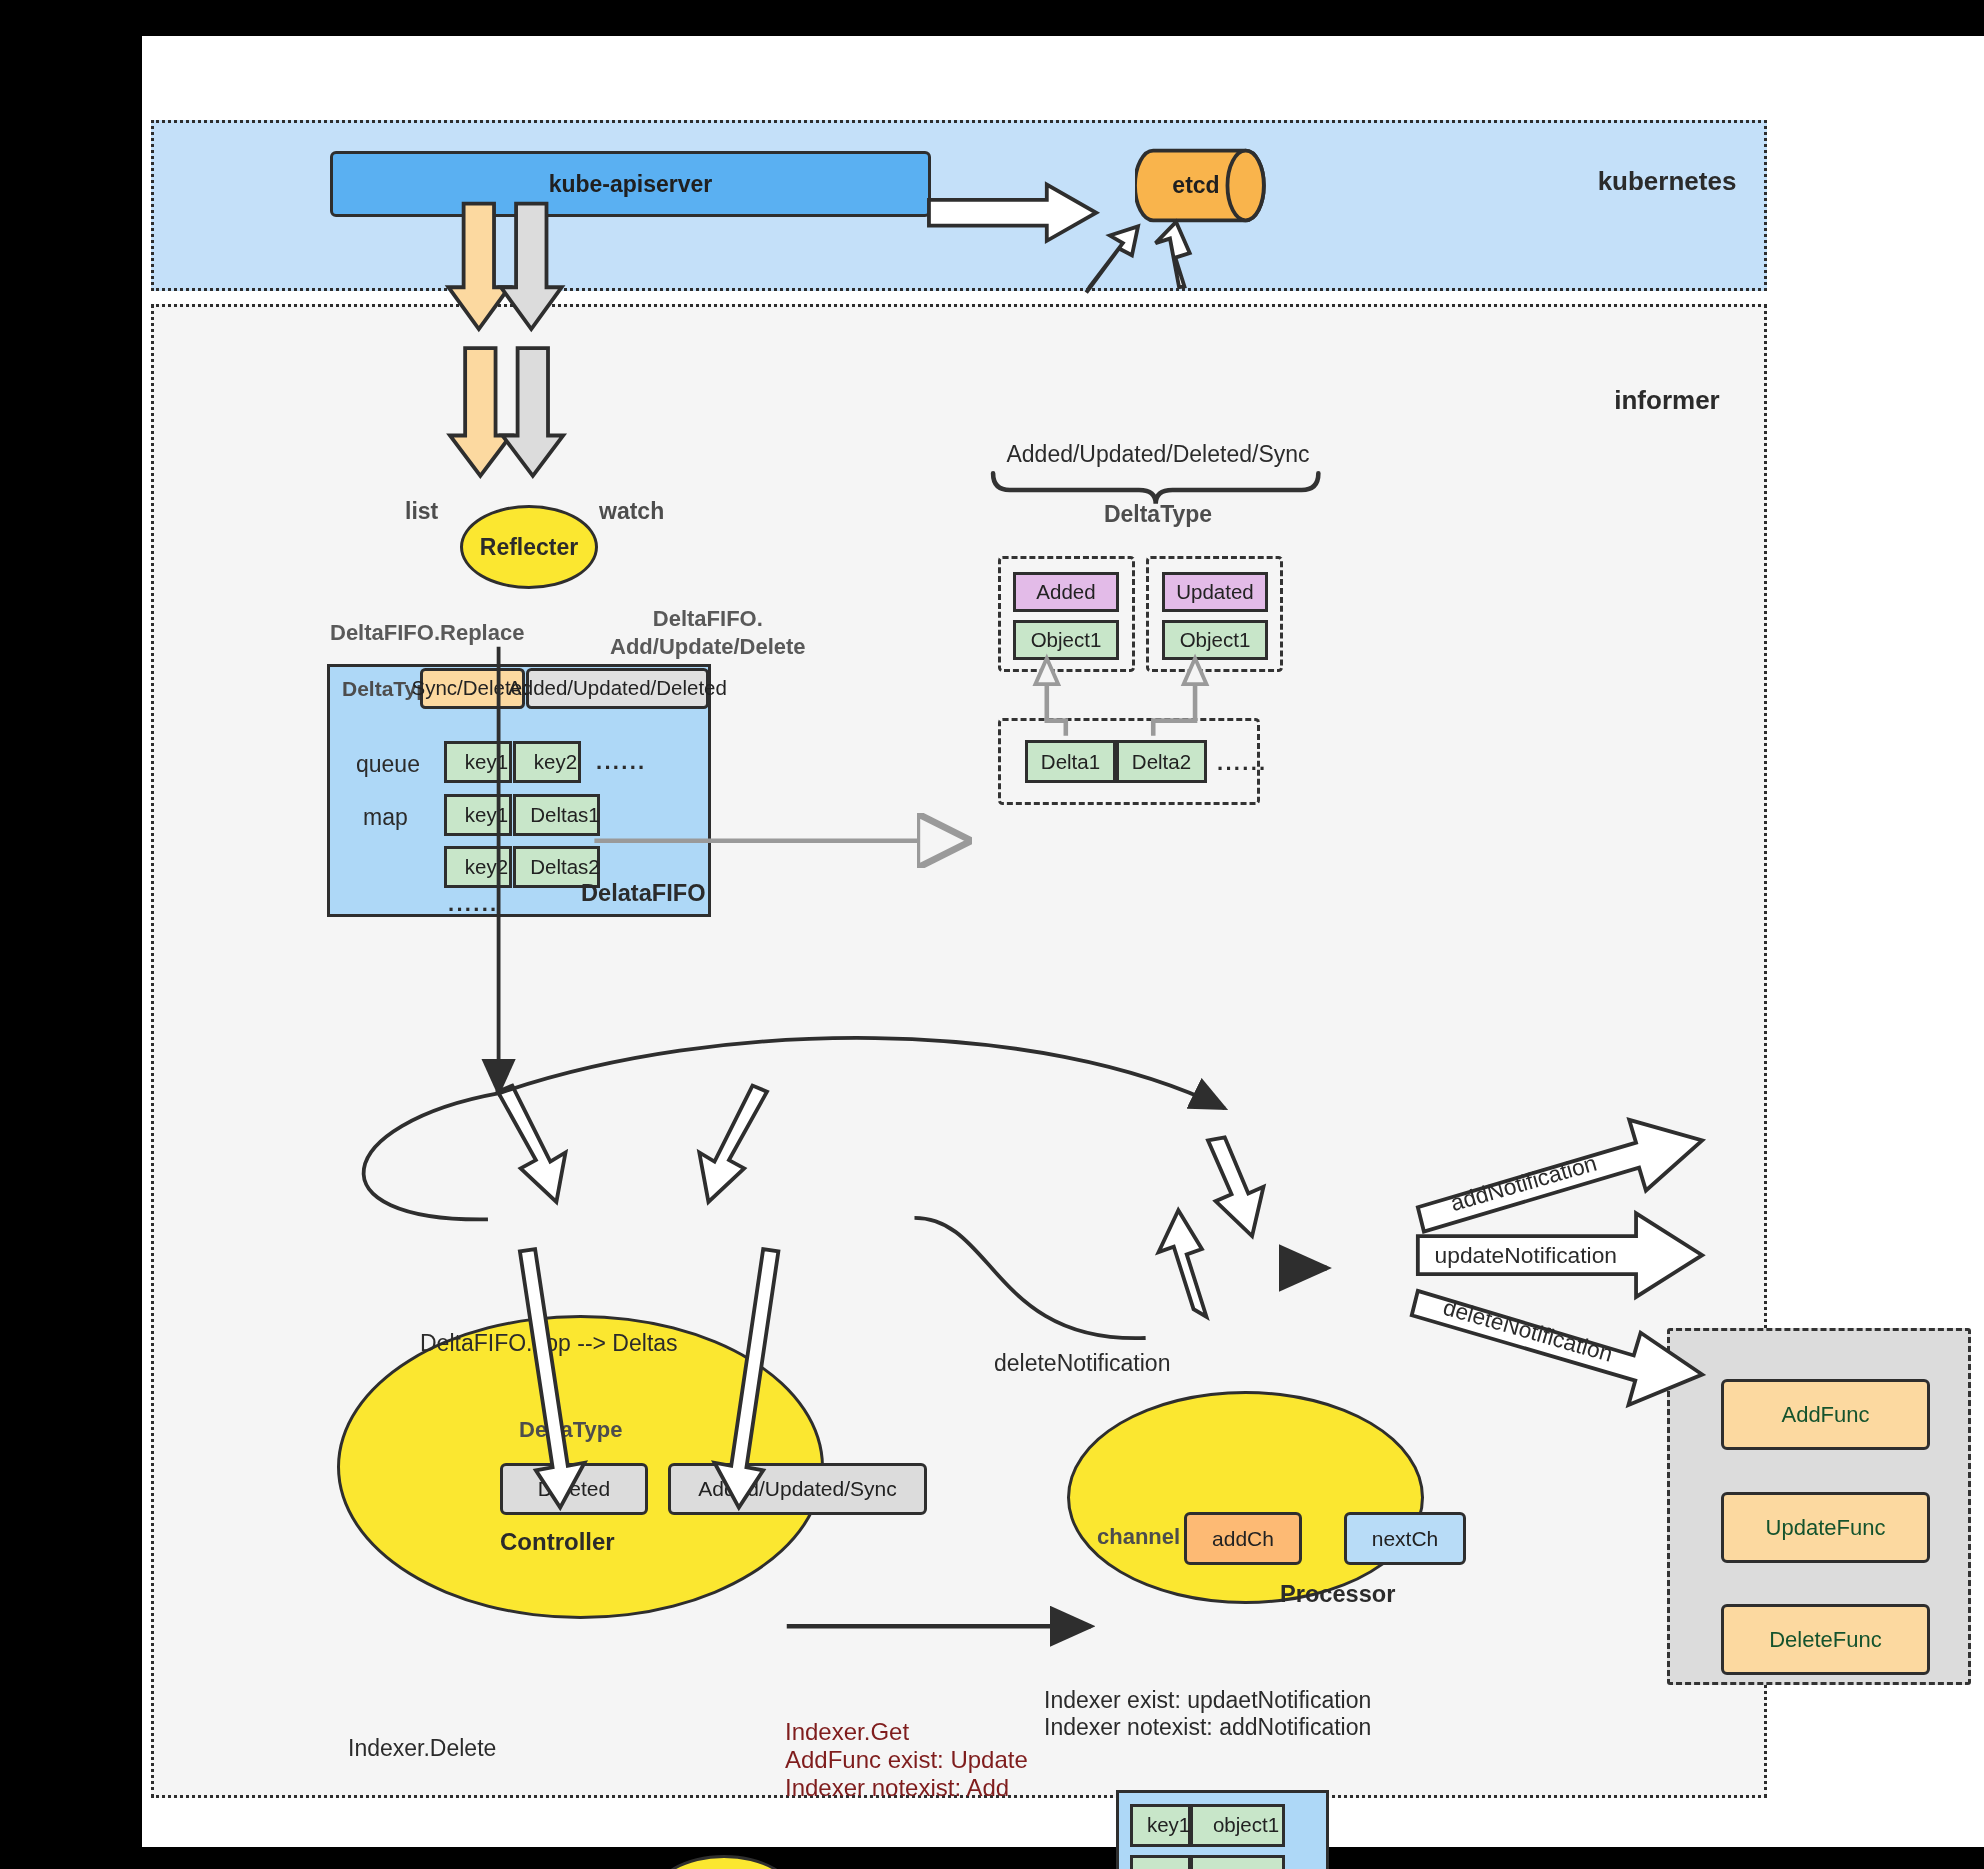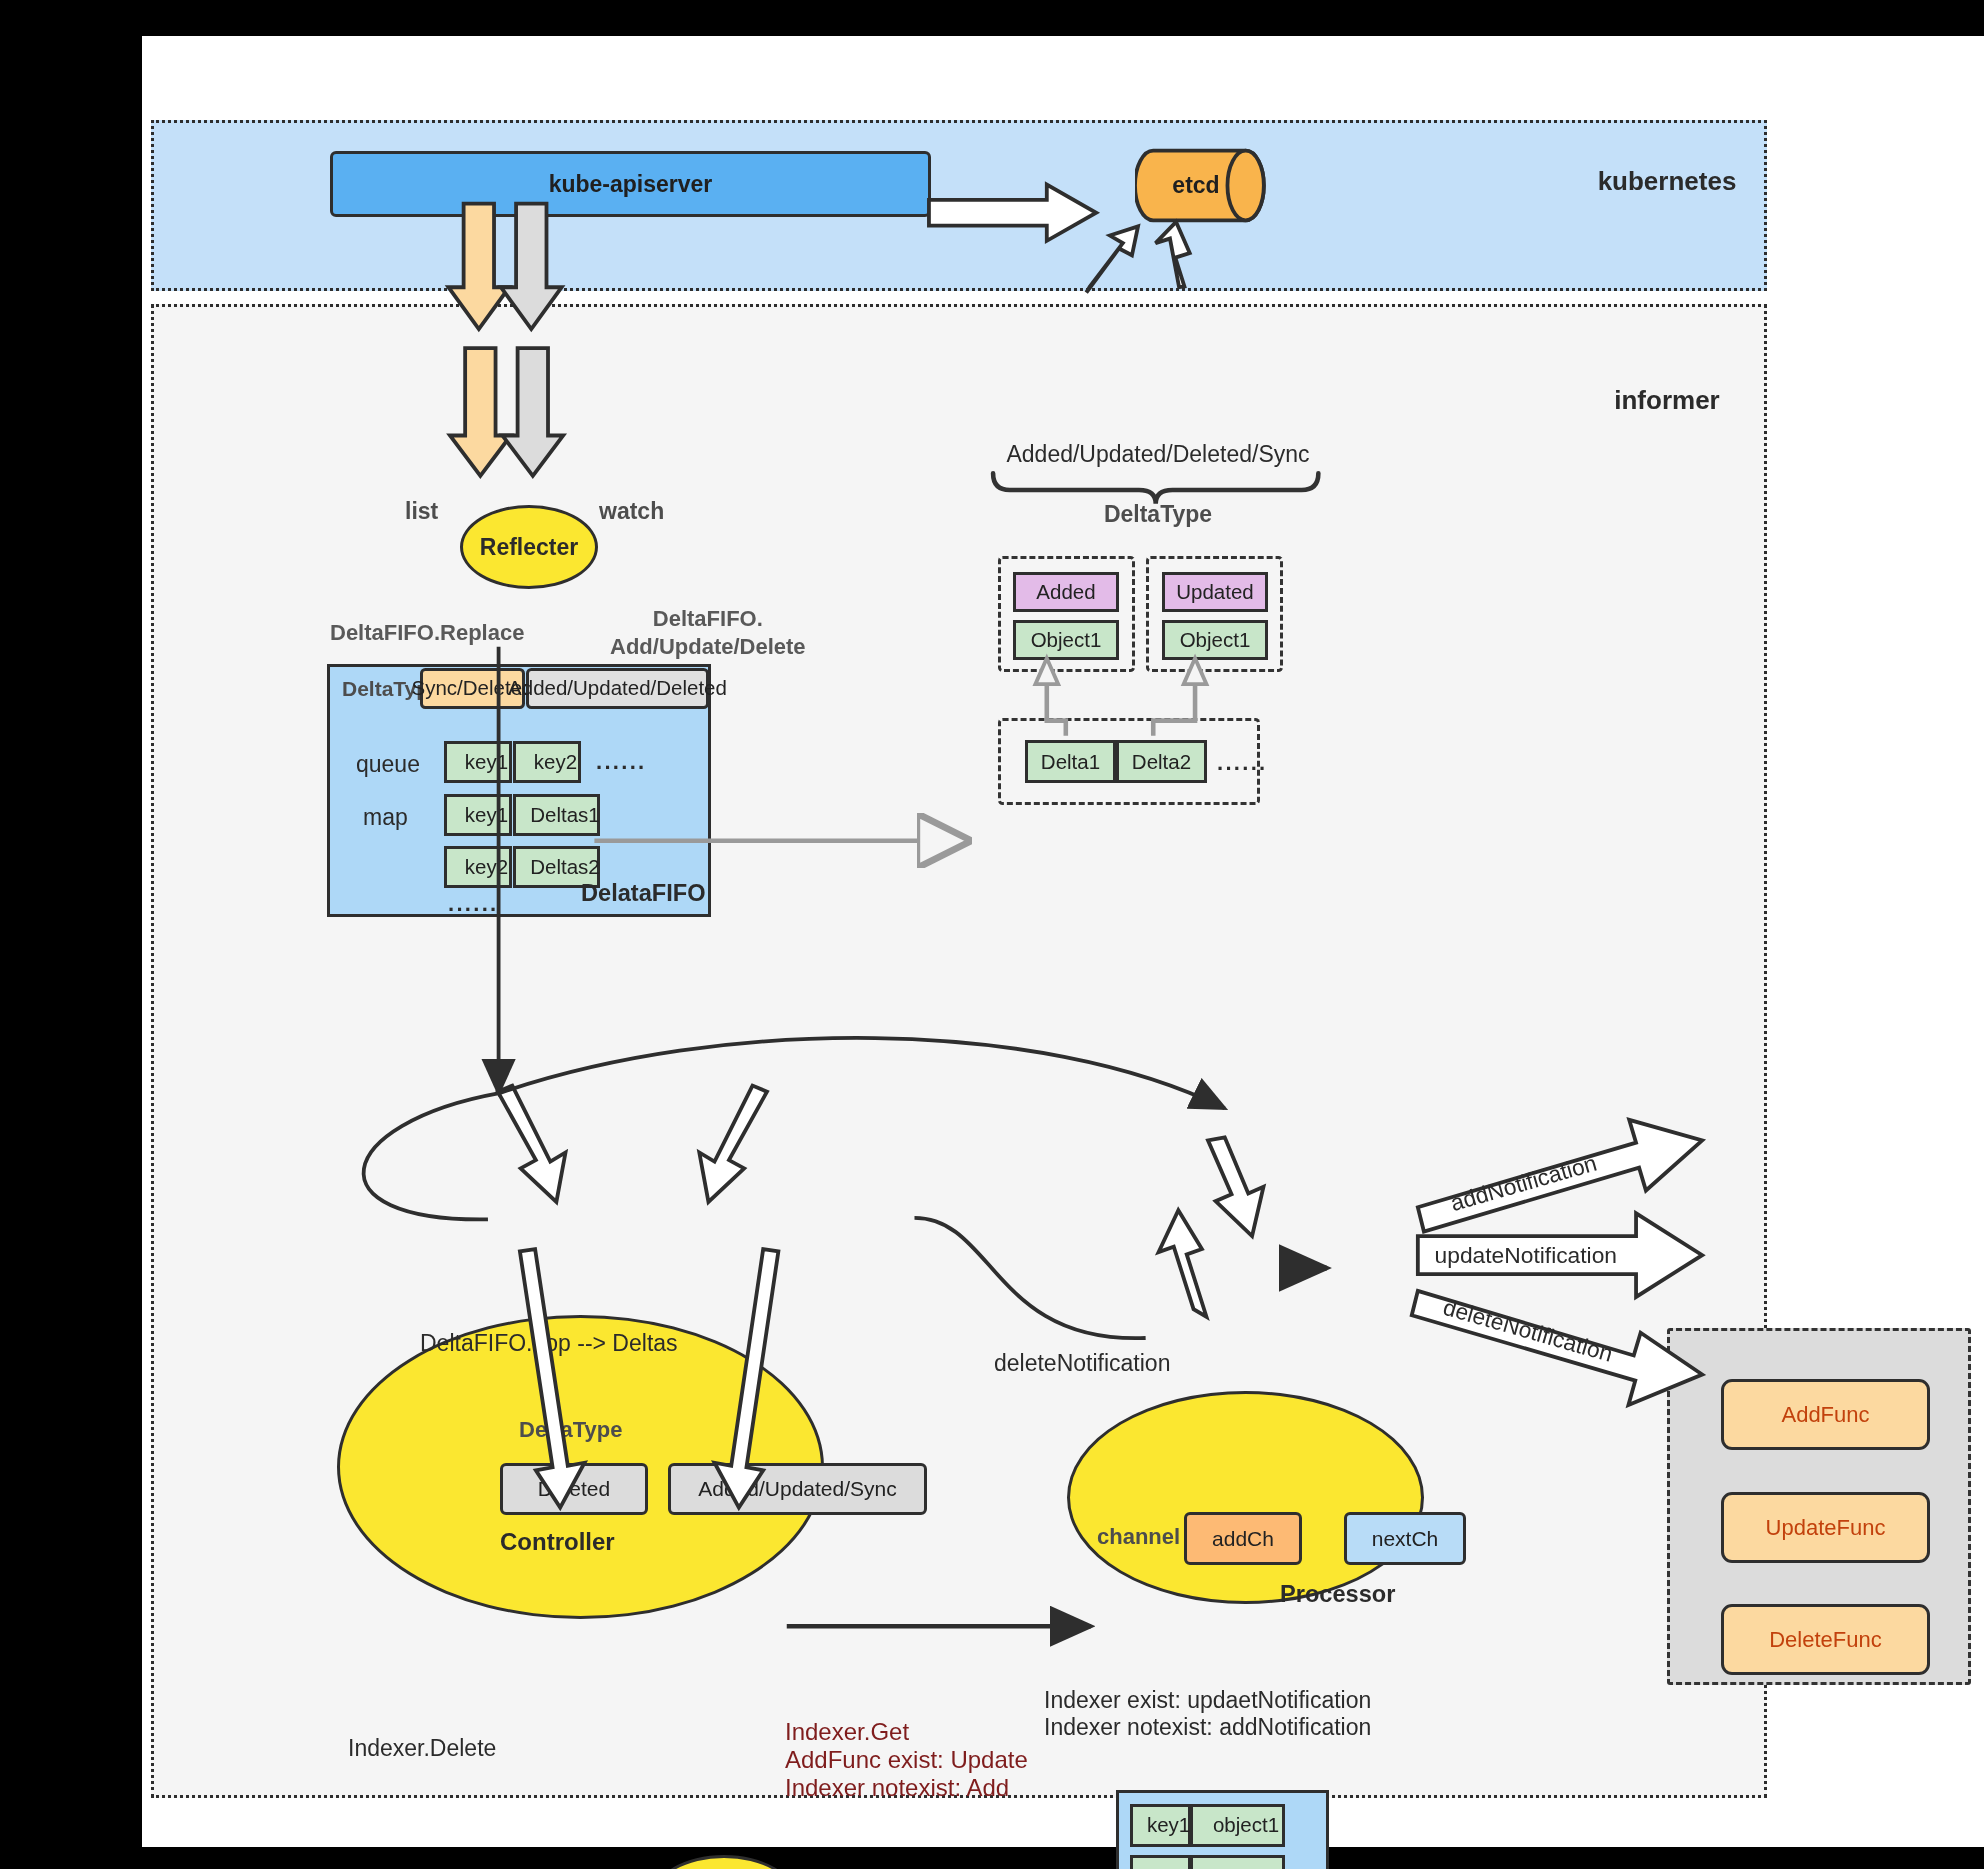--- a/index.html
+++ b/index.html
@@ -64,21 +64,21 @@
 
   
   #processor{left:913px;top:1084px;width:357px;height:213px;background:#fbe730;border:3px solid #2e2e2e;border-radius:50%;}
   #proc-channel{left:943px;top:1217px;font-size:22px;font-weight:bold;color:#4d4d4d;}
   #proc-title{left:1126px;top:1274px;font-size:23.6px;font-weight:bold;color:#2b2b2b;}
   #addch{left:1030px;top:1205px;width:118px;height:53px;background:#fdba74;border:3px solid #2e2e2e;border-radius:6px;font-size:21px;color:#222;}
   #nextch{left:1190px;top:1205px;width:122px;height:53px;background:#b8dcf7;border:3px solid #2e2e2e;border-radius:6px;font-size:21px;color:#222;}
   #proc-note{left:890px;top:1380px;font-size:23px;color:#2b2b2b;}
 
   
-  .func{width:209px;height:71px;background:#fcd9a0;border:3.8px solid #2e2e2e;border-radius:11px;font-size:22px;color:#c2410c;}
+  .func{width:209px;height:71px;background:#fcd9a0;border:3.8px solid #2e2e2e;border-radius:6px;font-size:22px;color:#14532d;}
   #fAdd{left:1567px;top:1072px;}
   #fUpd{left:1567px;top:1185px;}
   #fDel{left:1567px;top:1297px;}
 
   
   #indexer{left:498px;top:1548px;width:144px;height:85px;background:#fbe730;border:3.8px solid #2e2e2e;border-radius:50%;font-size:23px;font-weight:bold;color:#2b2b2b;}
   #lbl-idxdel{left:194px;top:1428px;font-size:23px;color:#2b2b2b;}
   #lbl-idxget{left:631px;top:1411px;font-size:24px;color:#7f1d1d;}
   #tsmap{left:962px;top:1483px;width:213px;height:173px;background:#aed8f7;border:3px solid #2e2e2e;}
   .dots{font-size:22px;font-weight:bold;color:#2b2b2b;letter-spacing:2.3px;}

